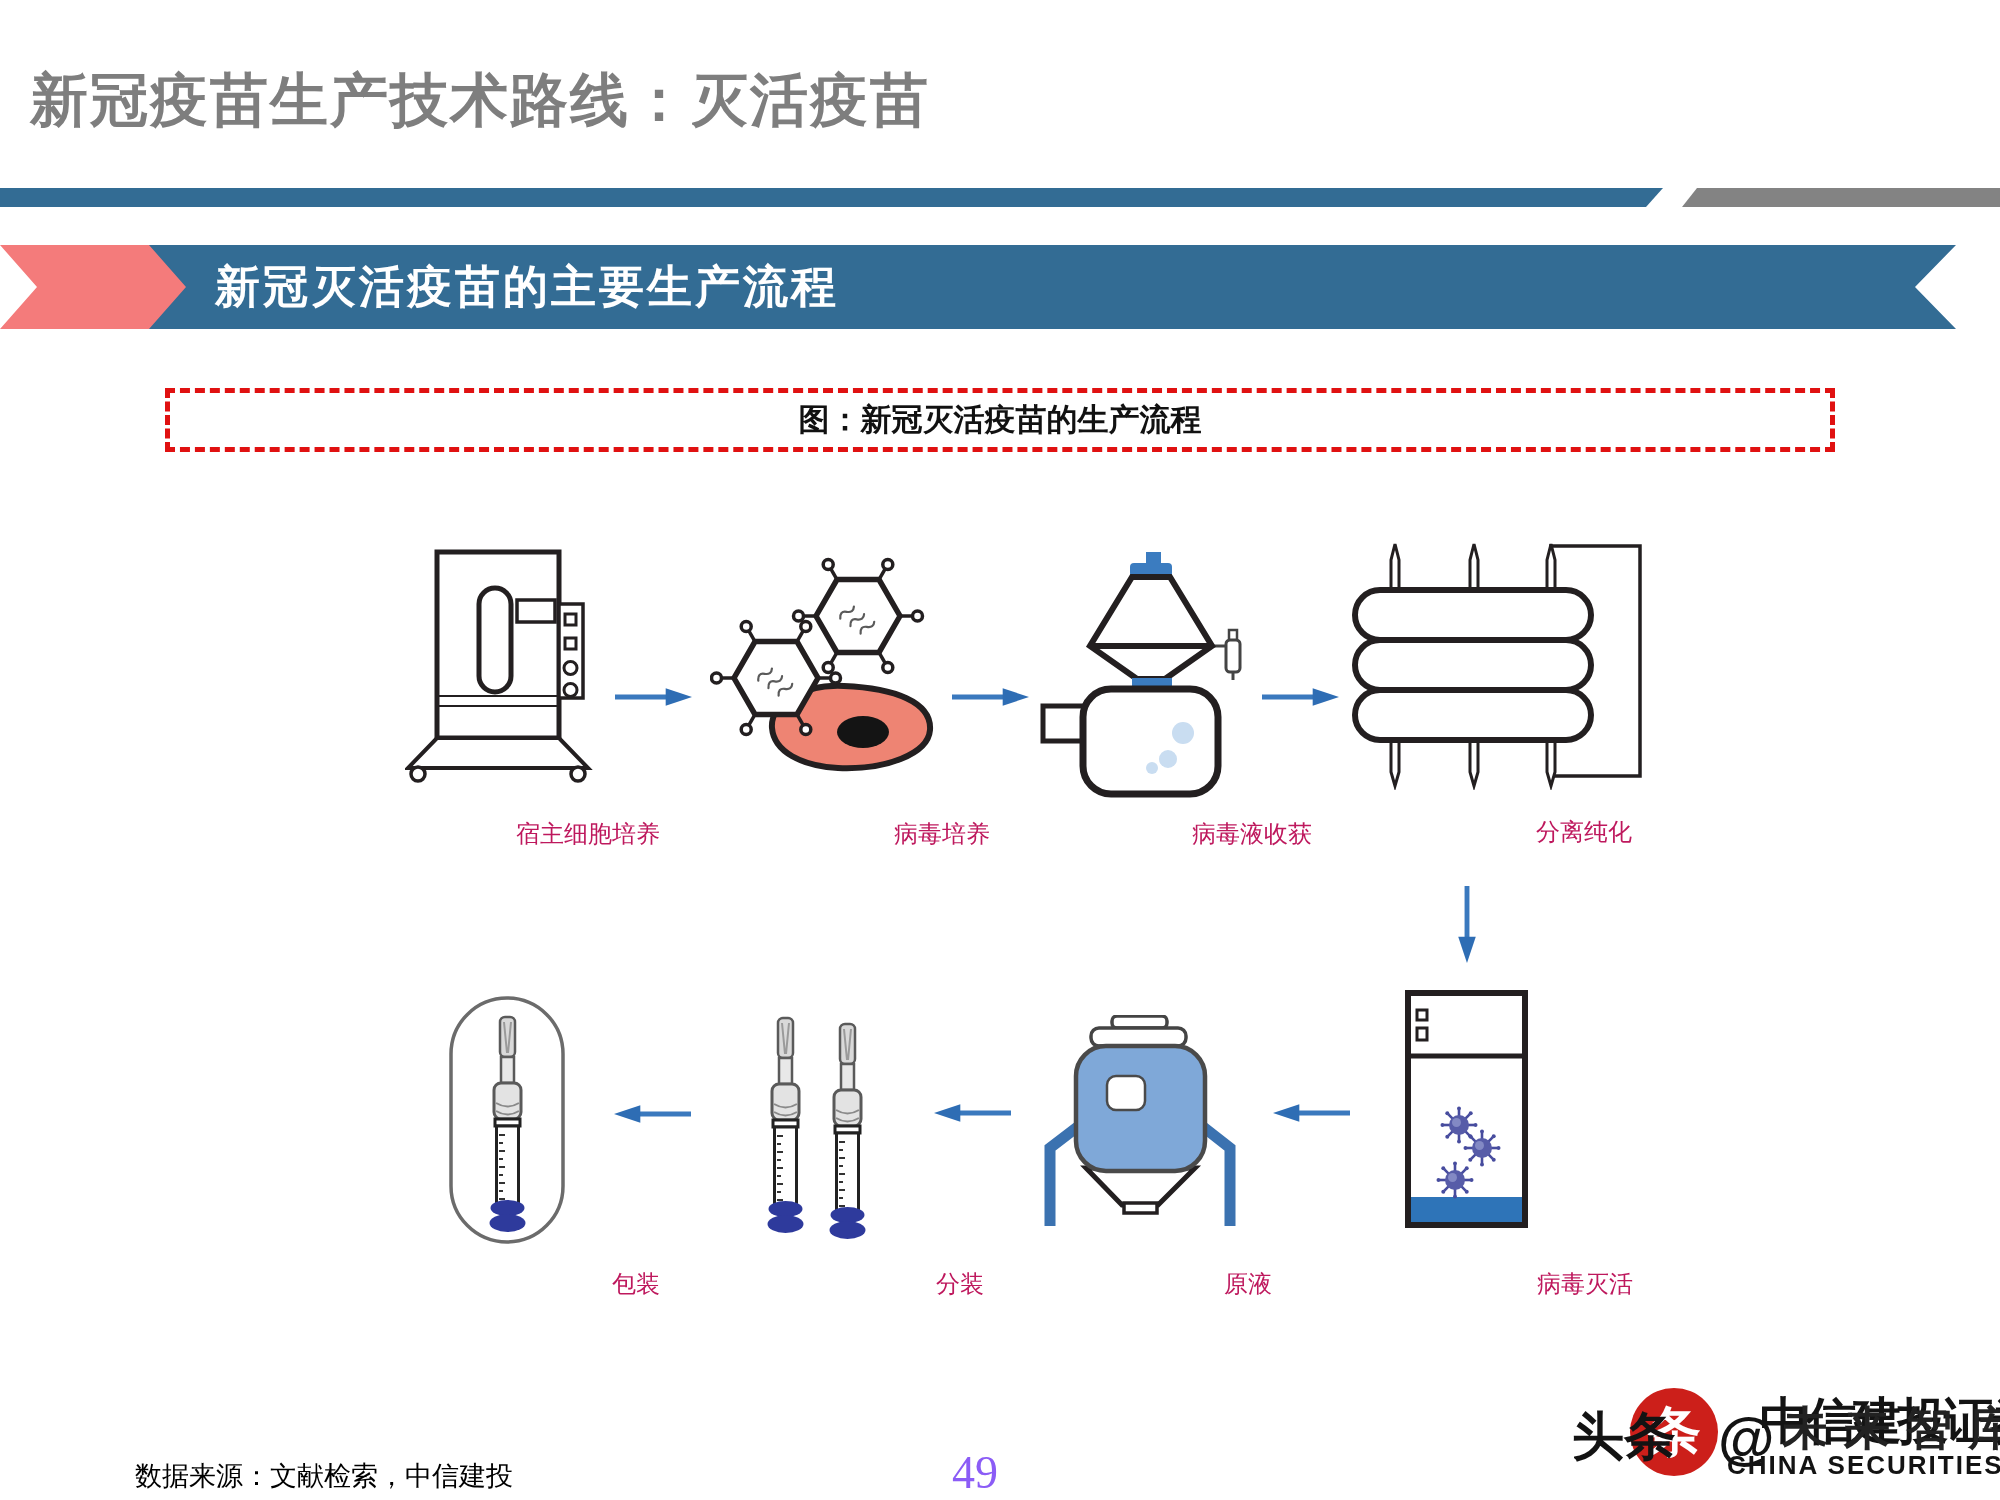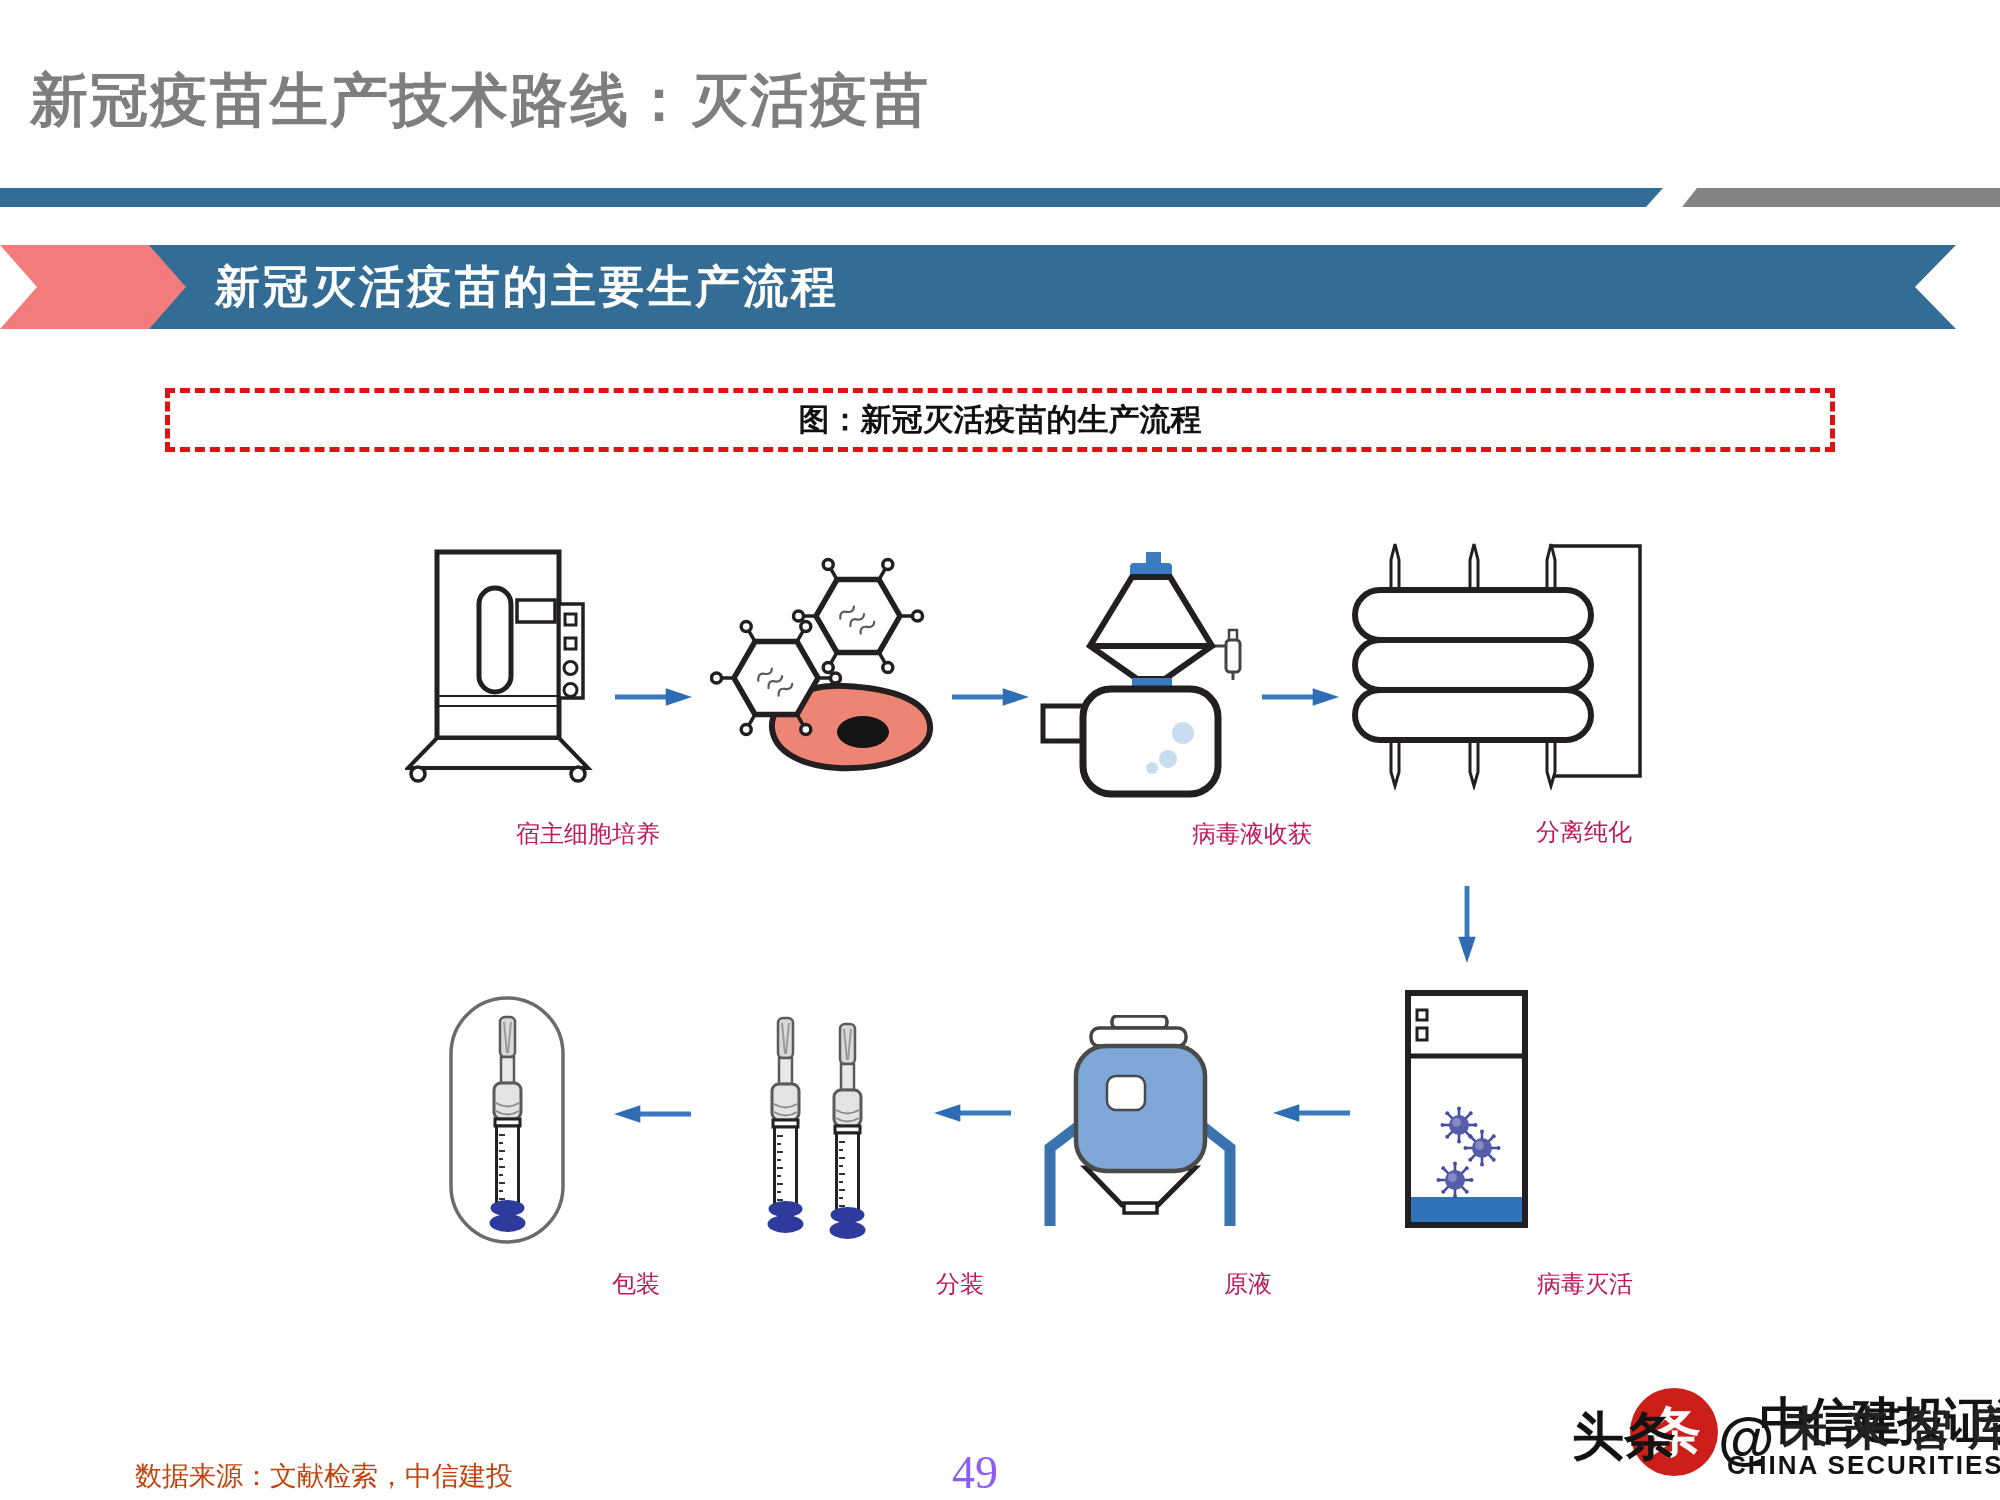--- a/index.html
+++ b/index.html
@@ -18,21 +18,21 @@
   .banner-text{position:absolute;left:215px;top:245px;height:84px;line-height:84px;
             color:#ffffff;font-size:45px;font-weight:bold;letter-spacing:3px;}
   .figure-box{position:absolute;left:165px;top:388px;width:1660px;height:54px;
             border:5px dashed #E01111;display:flex;align-items:center;justify-content:center;}
   .figure-box span{font-size:31px;font-weight:bold;color:#111;}
   .icon{position:absolute;}
   .icon svg{display:block;width:100%;height:100%;}
   .flabel{position:absolute;width:320px;text-align:right;font-size:24px;color:#be185d;
           font-family:"Liberation Serif","DejaVu Serif",serif;}
   .arrow{position:absolute;}
-  .source{position:absolute;left:135px;top:1458px;font-size:27px;color:#c2410c;}
+  .source{position:absolute;left:135px;top:1458px;font-size:27px;color:#000000;}
   .pageno{position:absolute;left:905px;top:1446px;width:140px;text-align:center;font-size:46px;
           color:#8b5cf6;font-family:"Liberation Serif","DejaVu Serif",serif;}
   .logo{position:absolute;left:1572px;top:1386px;width:428px;height:108px;}
   .logo span{position:absolute;white-space:nowrap;}
   .logo .seal{left:58px;top:2px;width:88px;height:88px;border-radius:50%;background:#CC1F1A;
           display:flex;align-items:center;justify-content:center;color:#fff;font-size:54px;
           font-weight:bold;z-index:1;position:absolute;}
   .logo .toutiao{left:0;top:16px;font-size:52px;font-weight:bold;color:#131313;z-index:2;}
   .logo .at{left:146px;top:18px;font-size:58px;font-weight:bold;color:#131313;z-index:2;}
   .logo .brandcn{left:188px;top:2px;font-size:50px;font-weight:bold;letter-spacing:-4px;color:#131313;z-index:2;}
@@ -306,20 +306,21 @@
         <rect x="6.5" y="111" width="22" height="80" fill="#fff" stroke="#222" stroke-width="3"></rect>
         <path d="M9 120 h6 M9 128 h4 M9 136 h6 M9 144 h4 M9 152 h6 M9 160 h4 M9 168 h6 M9 176 h4 M9 184 h6" stroke="#333" stroke-width="1.8"></path>
         <ellipse cx="17.5" cy="193" rx="17" ry="8" fill="#2E3A9C"></ellipse>
         <rect x="10.5" y="193" width="14" height="15" fill="#2E3A9C"></rect>
         <ellipse cx="17.5" cy="208" rx="18" ry="9" fill="#2E3A9C"></ellipse>
       </g>
     </svg>
   </div>
 
   <div class="flabel" style="left:340px;top:818px;">宿主细胞培养</div>
+  <div class="flabel" style="left:670px;top:818px;">病毒培养</div>
   <div class="flabel" style="left:992px;top:818px;">病毒液收获</div>
   <div class="flabel" style="left:1312px;top:816px;">分离纯化</div>
   <div class="flabel" style="left:1313px;top:1268px;">病毒灭活</div>
   <div class="flabel" style="left:952px;top:1268px;">原液</div>
   <div class="flabel" style="left:664px;top:1268px;">分装</div>
   <div class="flabel" style="left:340px;top:1268px;">包装</div>
 
   <svg class="arrow" style="left:615px;top:686px;width:78px;height:22px;" viewBox="0 0 80 22">
     <line x1="0" y1="11" x2="56" y2="11" stroke="#3A79BE" stroke-width="5"></line>
     <polygon points="52,2 79,11 52,20" fill="#2E6DB4"></polygon>

